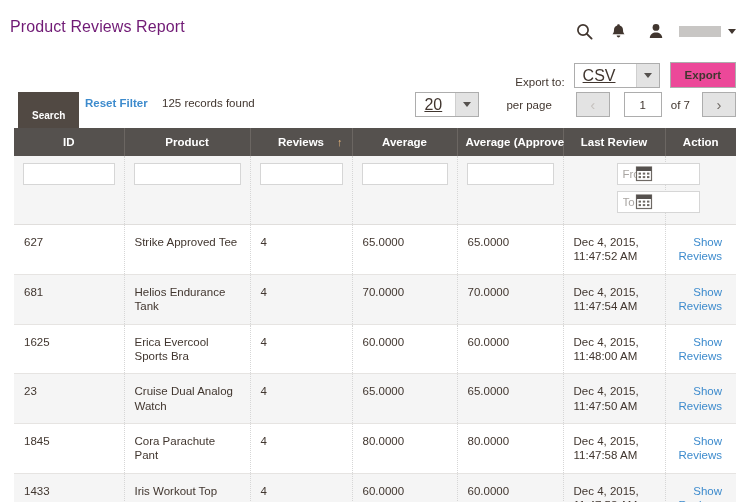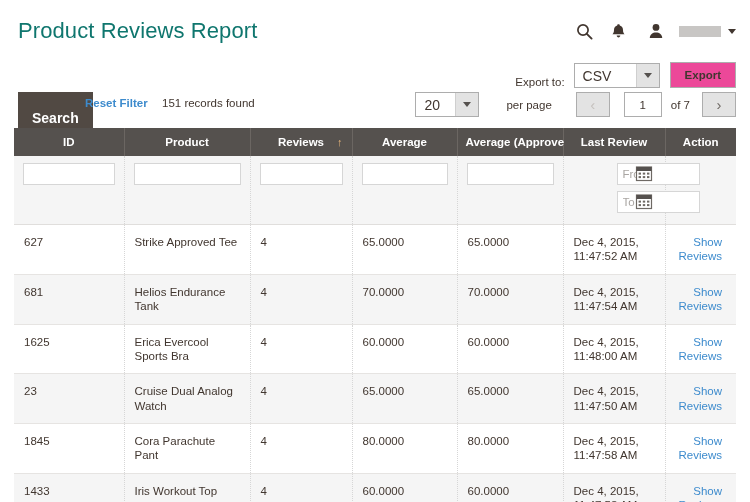--- a/index.html
+++ b/index.html
@@ -17,24 +17,24 @@
     background: #ffffff;
   }
 
   
   .page-header {
     position: absolute;
     left: 0; top: 0; right: 0; height: 58px;
   }
   .page-title {
     position: absolute;
-    left: 18px; top: 18px;
-    font-size: 22px;
+    left: 10px; top: 18px;
+    font-size: 16px;
     font-weight: normal;
-    color: #0f766e;
+    color: #701a75;
     letter-spacing: 0.1px;
     white-space: nowrap;
   }
   .header-icons {
     position: absolute;
     right: 14px; top: 19px;
     display: flex;
     align-items: center;
     gap: 0;
   }
@@ -75,22 +75,23 @@
     display: flex;
     width: 86px; height: 25px;
     border: 1px solid #adadad;
     background: #ffffff;
     align-items: stretch;
   }
   .select-wrap .sel-val {
     flex: 1 1 auto;
     display: flex; align-items: center;
     padding-left: 8px;
-    font-size: 14px;
-    color: #41362f;
+    font-size: 16px;
+    color: #41362f;
+    text-decoration: underline;
   }
   .select-wrap .sel-arrow {
     width: 23px;
     background: #e3e3e3;
     border-left: 1px solid #cfcfcf;
     display: flex; align-items: center; justify-content: center;
   }
   .arrow-sm {
     width: 0; height: 0;
     border-left: 4px solid transparent;
@@ -116,21 +117,21 @@
     left: 0; right: 0; top: 92px; height: 30px;
   }
   .btn-search {
     position: absolute;
     left: 18px; top: 0;
     height: 25px;
     padding: 17px 13px;
     background: #514943;
     border: 1px solid #514943;
     color: #ffffff;
-    font-size: 14px;
+    font-size: 10px;
     font-weight: bold;
     cursor: pointer;
     font-family: "Liberation Sans", sans-serif;
   }
   .link-reset {
     position: absolute;
     left: 85px; top: 5px;
     font-size: 11.5px;
     color: #3d8bcd;
     font-weight: bold;
@@ -317,21 +318,21 @@
       <span class="sel-arrow">
           <i class="arrow-sm"></i>
         </span>
     </div>
     <button class="btn-grey">Export</button>
   </div>
 
   <div class="controls-row">
     <button class="btn-search">Search</button>
     <a class="link-reset">Reset Filter</a>
-    <span class="records-found">151 records found</span>
+    <span class="records-found">125 records found</span>
 
     <div class="pager">
       <div class="select-wrap">
         <span class="sel-val">20</span>
         <span class="sel-arrow">
             <i class="arrow-sm"></i>
           </span>
       </div>
       <span class="per-page-label">per page</span>
       <div class="pg-btn pg-prev">

